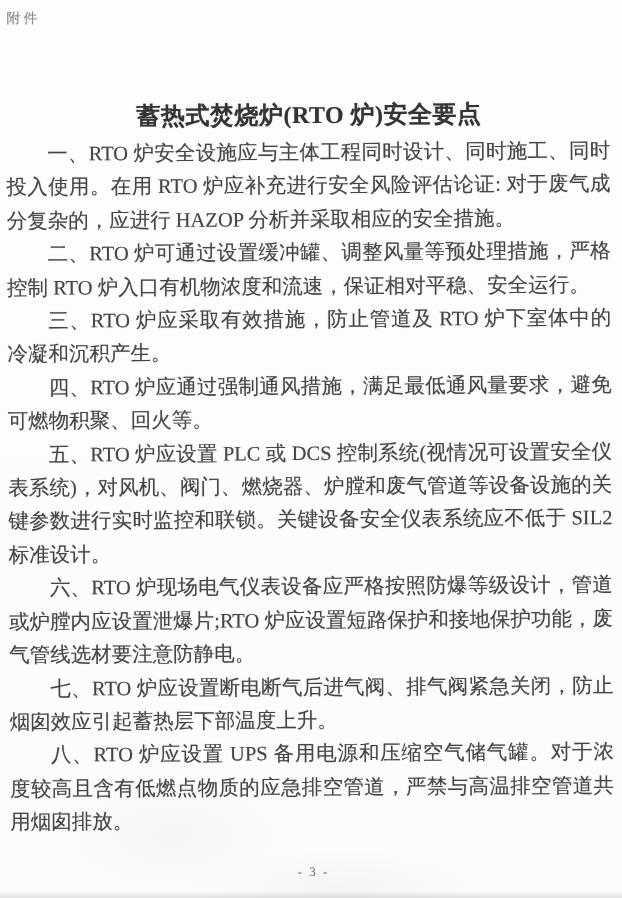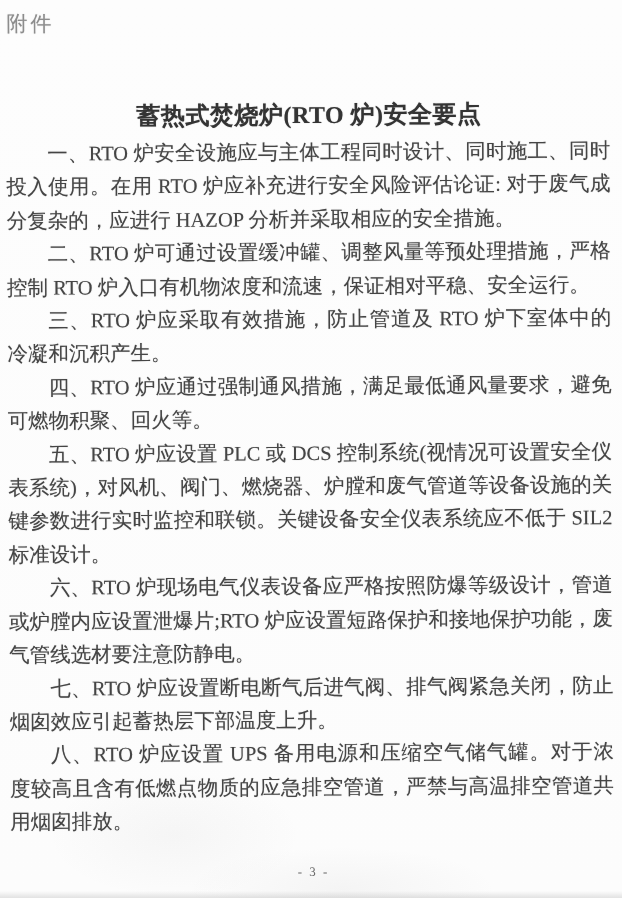--- a/index.html
+++ b/index.html
@@ -38,21 +38,21 @@
     position: absolute;
     inset: 0;
     transform: rotate(-0.35deg);
     transform-origin: 50% 50%;
   }
 
   .attachment {
     position: absolute;
     top: 8px;
     left: 9px;
-    font-size: 21px;
+    font-size: 14px;
     letter-spacing: 3px;
     color: #8d8d8d;
     text-shadow: 0 0 1px rgba(140,140,140,0.5);
   }
 
   .title {
     position: absolute;
     top: 99px;
     left: 0;
     width: 100%;

